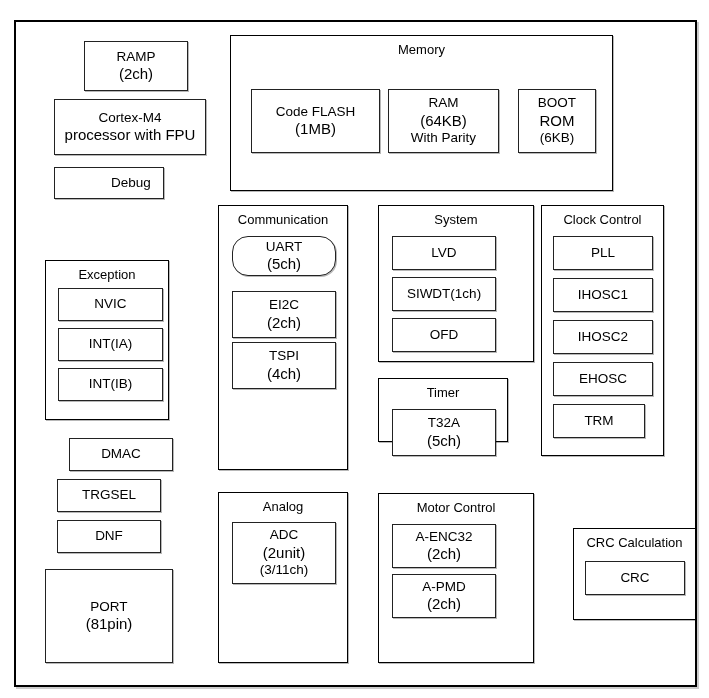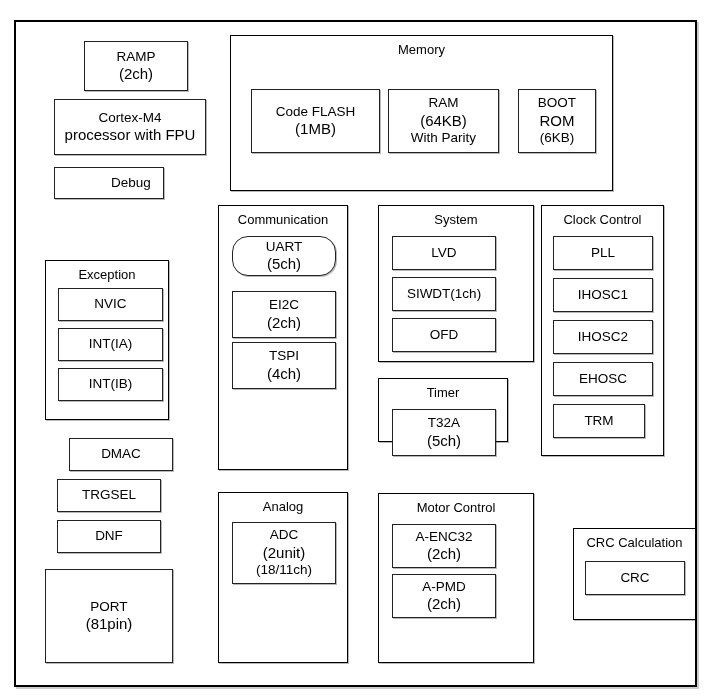--- a/index.html
+++ b/index.html
@@ -225,21 +225,21 @@
       <div class="line1">TRM</div>
     </div>
   </div>
 
   <div class="group" style="left:218px; top:492px; width:130px; height:171px;">
     <div class="group-title">Analog</div>
 
     <div class="blk leaf" style="left:13px; top:29px; width:104px; height:62px;">
       <div class="line1">ADC</div>
       <div class="line2">(2unit)</div>
-      <div class="line3">(18/11ch)</div>
+      <div class="line3">(3/11ch)</div>
     </div>
   </div>
 
   <div class="group" style="left:378px; top:493px; width:156px; height:170px;">
     <div class="group-title">Motor Control</div>
 
     <div class="blk leaf" style="left:13px; top:30px; width:104px; height:44px;">
       <div class="line1">A-ENC32</div>
       <div class="line2">(2ch)</div>
     </div>

